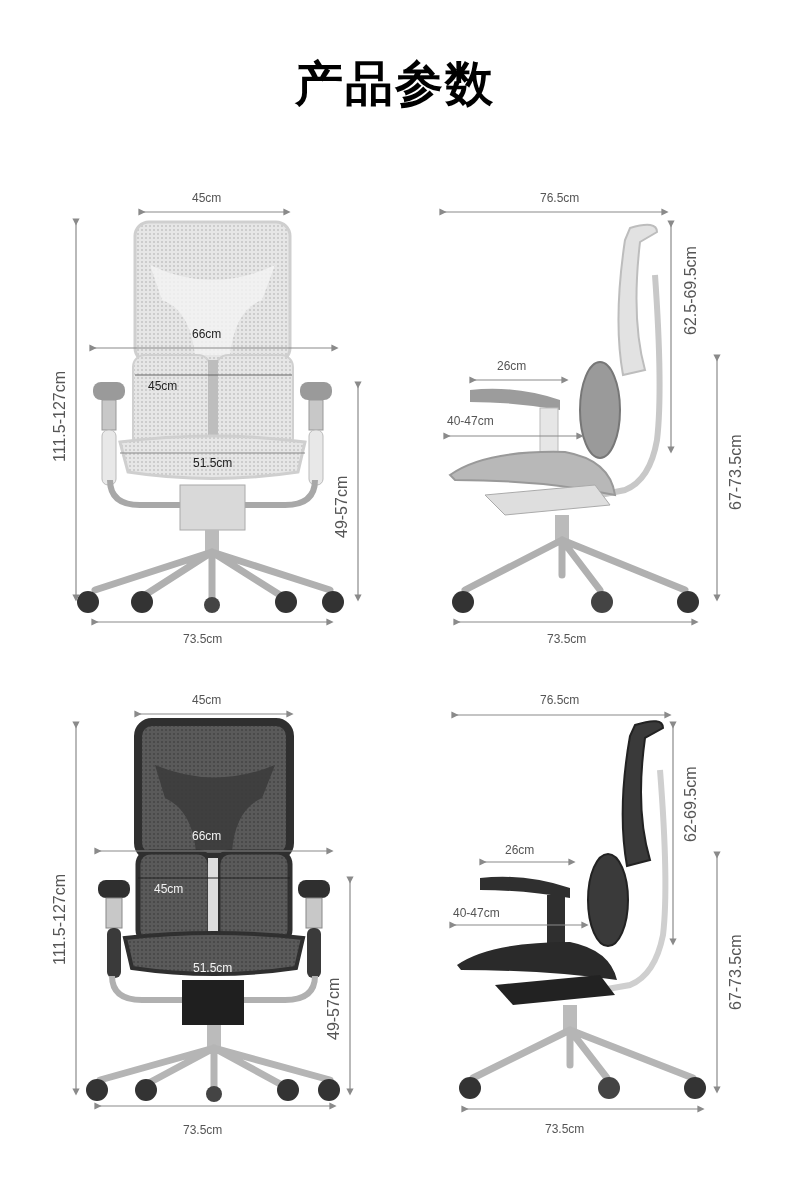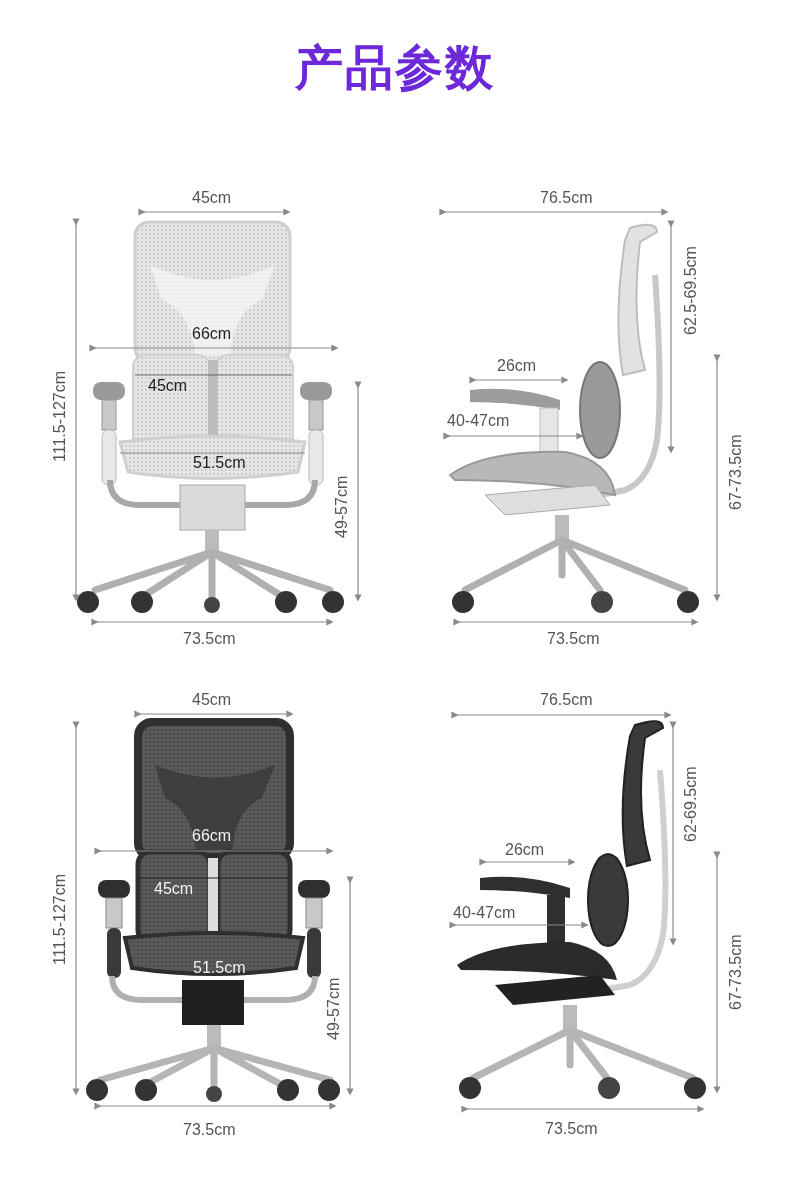--- a/index.html
+++ b/index.html
@@ -1,23 +1,23 @@
 <!DOCTYPE html>
 <html><head>
 <meta charset="utf-8">
 <style>
   html, body { margin:0; padding:0; background:#ffffff; }
   body { width:790px; height:1198px; position:relative; overflow:hidden;
          font-family:"Liberation Sans", "DejaVu Sans", sans-serif; color:#444; }
-  .title { position:absolute; left:0; top:36px; width:790px; text-align:center;
+  .title { position:absolute; left:0; top:52px; width:790px; text-align:center;
            font-family:"DejaVu Sans", sans-serif; font-weight:bold; font-size:48px;
-           color:#6d28d9; letter-spacing:2px; }
+           color:#000000; letter-spacing:2px; }
   .panel { position:absolute; }
   .panel svg { position:absolute; left:0; top:0; }
-  .lbl { position:absolute; font-size:16px; color:#555; white-space:nowrap; line-height:16px; }
+  .lbl { position:absolute; font-size:12px; color:#555; white-space:nowrap; line-height:16px; }
   .lbl.dark { color:#222; }
   .lbl.light { color:#f2f2f2; }
   .vlbl { position:absolute; font-size:16px; color:#555; white-space:nowrap; line-height:16px;
           transform-origin:left top; transform:rotate(-90deg); }
 </style>
 </head>
 <body>
 
 <div class="title">产品参数</div>
 

